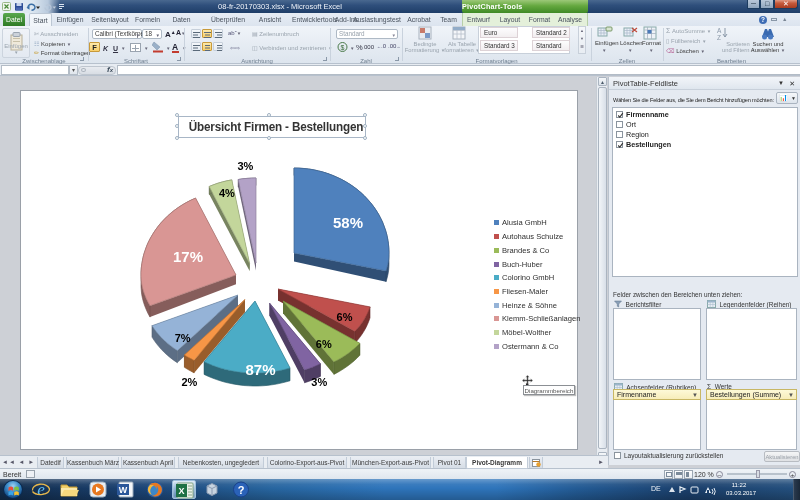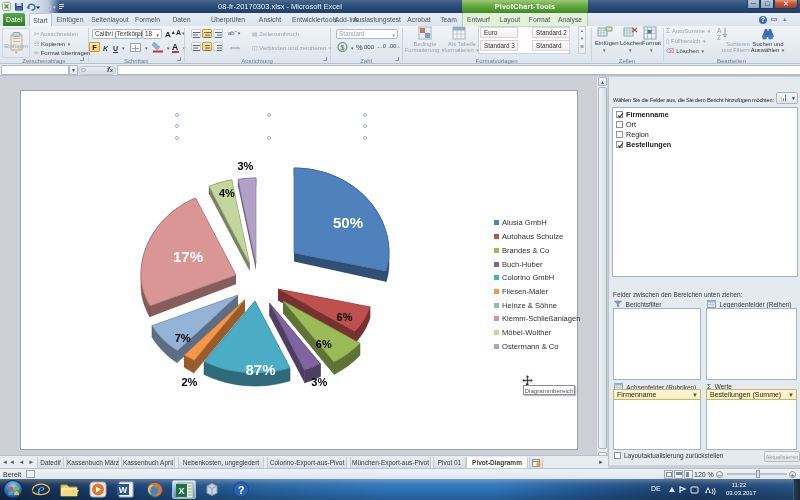--- a/index.html
+++ b/index.html
@@ -3,21 +3,21 @@
 *{margin:0;padding:0;box-sizing:border-box;}
 html,body{width:800px;height:500px;overflow:hidden;}
 body{font-family:"Liberation Sans",sans-serif;position:relative;background:#cdd0d6;}
 .abs{position:absolute;}
 
 #titlebar{left:0;top:0;width:800px;height:13px;
  background:linear-gradient(to bottom,#49688f 0%,#2f4f7c 40%,#1f3e68 100%);}
 #qat{left:0;top:0;width:60px;height:13px;
  background:linear-gradient(to right,#eef3f8 0%,#dbe6f0 55%,#b9cadd 80%,rgba(160,180,205,0) 100%);}
 #title-text{left:216px;top:1px;width:128px;height:11px;color:#f0f4fa;font-size:7.5px;line-height:11px;text-align:center;white-space:nowrap;}
-#pct-box{left:462px;top:0;width:126px;height:13px;text-align:center;
+#pct-box{left:462px;top:0;width:126px;height:13px;
  background:linear-gradient(to bottom,#9cc878 0%,#65a83f 45%,#3f8a26 100%);
  border-radius:0 0 2px 2px;color:#fff;font-size:7.2px;line-height:13px;font-weight:bold;letter-spacing:0.2px;}
 .winbtn{top:0;height:9px;border:1px solid #1c3c60;border-top:none;background:linear-gradient(to bottom,#b9c8d9,#8fa5bd);color:#123;font-size:7px;line-height:8px;text-align:center;}
 #btn-close{left:774px;width:24px;background:linear-gradient(to bottom,#e09a84,#c65a3c 40%,#a83c20);color:#fff;border-radius:0 0 3px 0;}
 
 #tabrow{left:0;top:13px;width:800px;height:13px;background:linear-gradient(to bottom,#e7edf5,#dce4ef);}
 #tabrow .tab{position:absolute;top:0;height:13px;font-size:6.8px;line-height:13.5px;color:#49525e;text-align:center;}
 #tabrow #tab-datei{background:linear-gradient(to bottom,#59a84e,#2e7a25);color:#fff;border-radius:2px 2px 0 0;}
 #tabrow #tab-start{background:#f2f6fa;border:1px solid #bcc7d4;border-bottom:none;border-radius:2px 2px 0 0;}
 #ctxbg{left:462px;top:0;width:126px;height:13px;background:#e4f0da;border-left:1px solid #b8cfa8;border-right:1px solid #b8cfa8;}
@@ -282,20 +282,21 @@
 </div>
 <div id="formulabar" class="abs">
 <div id="namebox" class="abs"></div>
 <div class="abs" style="left:78px;top:1.5px;width:38px;height:9px;background:linear-gradient(#e8ebf0,#d8dde4);border:1px solid #bfc6cf;border-radius:4px;"></div>
 <div class="abs" style="left:81px;top:4px;width:5px;height:4px;border:1px solid #aab2bc;border-radius:50%;background:#e4e8ee;"></div>
 <div id="nbdrop" class="abs">▾</div>
 <div id="fxbtn" class="abs">f<span style="font-size:6px">x</span></div>
 <div id="fmlbox" class="abs"></div>
 </div>
 <div id="page" class="abs">
+<div id="charttitle" class="abs"><span style="display:inline-block;transform:scaleX(.9);transform-origin:50% 50%;">Übersicht Firmen - Bestellungen</span></div>
 <div class="handle" style="left:154px;top:22px;"></div>
 <div class="handle" style="left:246px;top:22px;"></div>
 <div class="handle" style="left:342px;top:22px;"></div>
 <div class="handle" style="left:154px;top:33px;"></div>
 <div class="handle" style="left:342px;top:33px;"></div>
 <div class="handle" style="left:154px;top:45px;"></div>
 <div class="handle" style="left:246px;top:45px;"></div>
 <div class="handle" style="left:342px;top:45px;"></div>
 <svg class="abs" style="left:0;top:0" width="558" height="360" viewBox="20 90 558 360">
       <polygon points="293.0,252.0 293.0,167.0 293.0,174.5 293.0,260.6" fill="#304f75"></polygon>
@@ -332,21 +333,21 @@
 <polygon points="282.0,300.0 358.9,342.3 356.1,345.0 353.3,347.6 350.2,350.1 347.0,352.5 343.7,354.7 340.2,356.9 336.6,358.9 332.9,360.8" fill="#9BBB59" stroke="#7c9547" stroke-width="0.7" stroke-linejoin="round"></polygon>
 <polygon points="254.0,300.0 289.0,366.9 289.0,379.8 254.0,313.0" fill="#2e6a7a"></polygon>
 <polygon points="254.0,300.0 203.1,360.8 203.1,373.4 254.0,313.0" fill="#2e6a7a"></polygon>
 <polygon points="289.0,366.9 284.5,368.2 280.1,369.2 275.5,370.1 270.9,370.9 266.2,371.4 261.5,371.8 256.8,372.0 252.1,372.0 247.4,371.8 242.7,371.5 238.1,371.0 233.4,370.3 228.9,369.4 224.3,368.4 219.9,367.2 215.6,365.8 211.3,364.3 207.1,362.6 203.1,360.8 203.1,373.4 207.1,375.3 211.3,377.0 215.6,378.6 219.9,380.0 224.3,381.3 228.9,382.3 233.4,383.2 238.1,383.9 242.7,384.5 247.4,384.8 252.1,385.0 256.8,385.0 261.5,384.8 266.2,384.4 270.9,383.8 275.5,383.1 280.1,382.1 284.5,381.0 289.0,379.8" fill="#2e6a7a" stroke="#275966" stroke-width="0.6"></polygon>
 <polygon points="254.0,300.0 289.0,366.9 284.5,368.2 280.1,369.2 275.5,370.1 270.9,370.9 266.2,371.4 261.5,371.8 256.8,372.0 252.1,372.0 247.4,371.8 242.7,371.5 238.1,371.0 233.4,370.3 228.9,369.4 224.3,368.4 219.9,367.2 215.6,365.8 211.3,364.3 207.1,362.6 203.1,360.8" fill="#4BACC6" stroke="#3c899e" stroke-width="0.7" stroke-linejoin="round"></polygon>
 <polygon points="268.5,302.0 319.4,362.8 319.4,375.4 268.5,314.7" fill="#4f3e64"></polygon>
 <polygon points="268.5,302.0 303.5,368.9 303.5,381.8 268.5,314.7" fill="#4f3e64"></polygon>
 <polygon points="319.4,362.8 315.6,364.5 311.6,366.2 307.6,367.6 303.5,368.9 303.5,381.8 307.6,380.4 311.6,378.9 315.6,377.2 319.4,375.4" fill="#4f3e64" stroke="#423454" stroke-width="0.6"></polygon>
 <polygon points="268.5,302.0 319.4,362.8 315.6,364.5 311.6,366.2 307.6,367.6 303.5,368.9" fill="#8064A2" stroke="#665081" stroke-width="0.7" stroke-linejoin="round"></polygon>
     </svg>
-<div class="pielabel plw" style="left:327.0px;top:130.5px;">50%</div>
+<div class="pielabel plw" style="left:327.0px;top:130.5px;">58%</div>
 <div class="pielabel plw" style="left:167.0px;top:165.0px;">17%</div>
 <div class="pielabel plw" style="left:239.5px;top:278.0px;">87%</div>
 <div class="pielabel plb" style="left:323.5px;top:226.4px;">6%</div>
 <div class="pielabel plb" style="left:302.8px;top:253.3px;">6%</div>
 <div class="pielabel plb" style="left:298.3px;top:290.8px;">3%</div>
 <div class="pielabel plb" style="left:168.4px;top:290.8px;">2%</div>
 <div class="pielabel plb" style="left:161.7px;top:247.1px;">7%</div>
 <div class="pielabel plb" style="left:205.9px;top:102.1px;">4%</div>
 <div class="pielabel plb" style="left:224.4px;top:75.2px;">3%</div>
 <div class="leg-item" style="left:473px;top:127.4px;"><span class="leg-sq" style="background:#4F81BD"></span>Alusia GmbH</div>
@@ -366,20 +367,21 @@
       <path d="M0 0 L5 5 H3 L4 8 L2.5 8 L2 5.5 L0 7 Z" fill="#222"></path>
     </svg>
 <div id="tooltip" class="abs">Diagrammbereich</div>
 </div>
 <div id="vscroll" class="abs">
 <div class="sbtn" style="top:0;">▲</div>
 <div id="vthumb"></div>
 <div class="sbtn" style="top:375px;">▼</div>
 </div>
 <div id="panel" class="abs">
+<div id="panel-h" class="abs">PivotTable-Feldliste<span style="position:absolute;right:16px;top:0;font-size:6px;color:#333;">▼</span><span style="position:absolute;right:5px;top:0;font-size:7px;color:#333;">✕</span></div>
 <div class="abs" style="left:4px;top:19px;width:180px;font-size:5.6px;letter-spacing:-0.15px;color:#222;line-height:8px;white-space:nowrap;">Wählen Sie die Felder aus, die Sie dem Bericht hinzufügen möchten:</div>
 <div class="abs" style="left:167px;top:15px;width:22px;height:12px;background:linear-gradient(#f6f8fa,#dde4ec);border:1px solid #aab4c0;border-radius:2px;">
       <span style="position:absolute;left:2px;top:1px;font-size:7px;">📊</span>
       <span style="position:absolute;right:1px;top:2px;font-size:5px;color:#333;">▼</span>
     </div>
 <div id="fieldlist" class="abs">
 <div class="fl-item" style="top:2px;font-weight:bold;"><span class="cb"><svg width="7" height="7" viewBox="0 0 7 7" style="position:absolute;left:0;top:0">
             <path d="M1.2 3.5 L2.8 5.2 L5.8 1.2" stroke="#333" stroke-width="1.1" fill="none"></path>
           </svg></span>Firmenname</div>
 <div class="fl-item" style="top:12px;"><span class="cb"></span>Ort</div>

